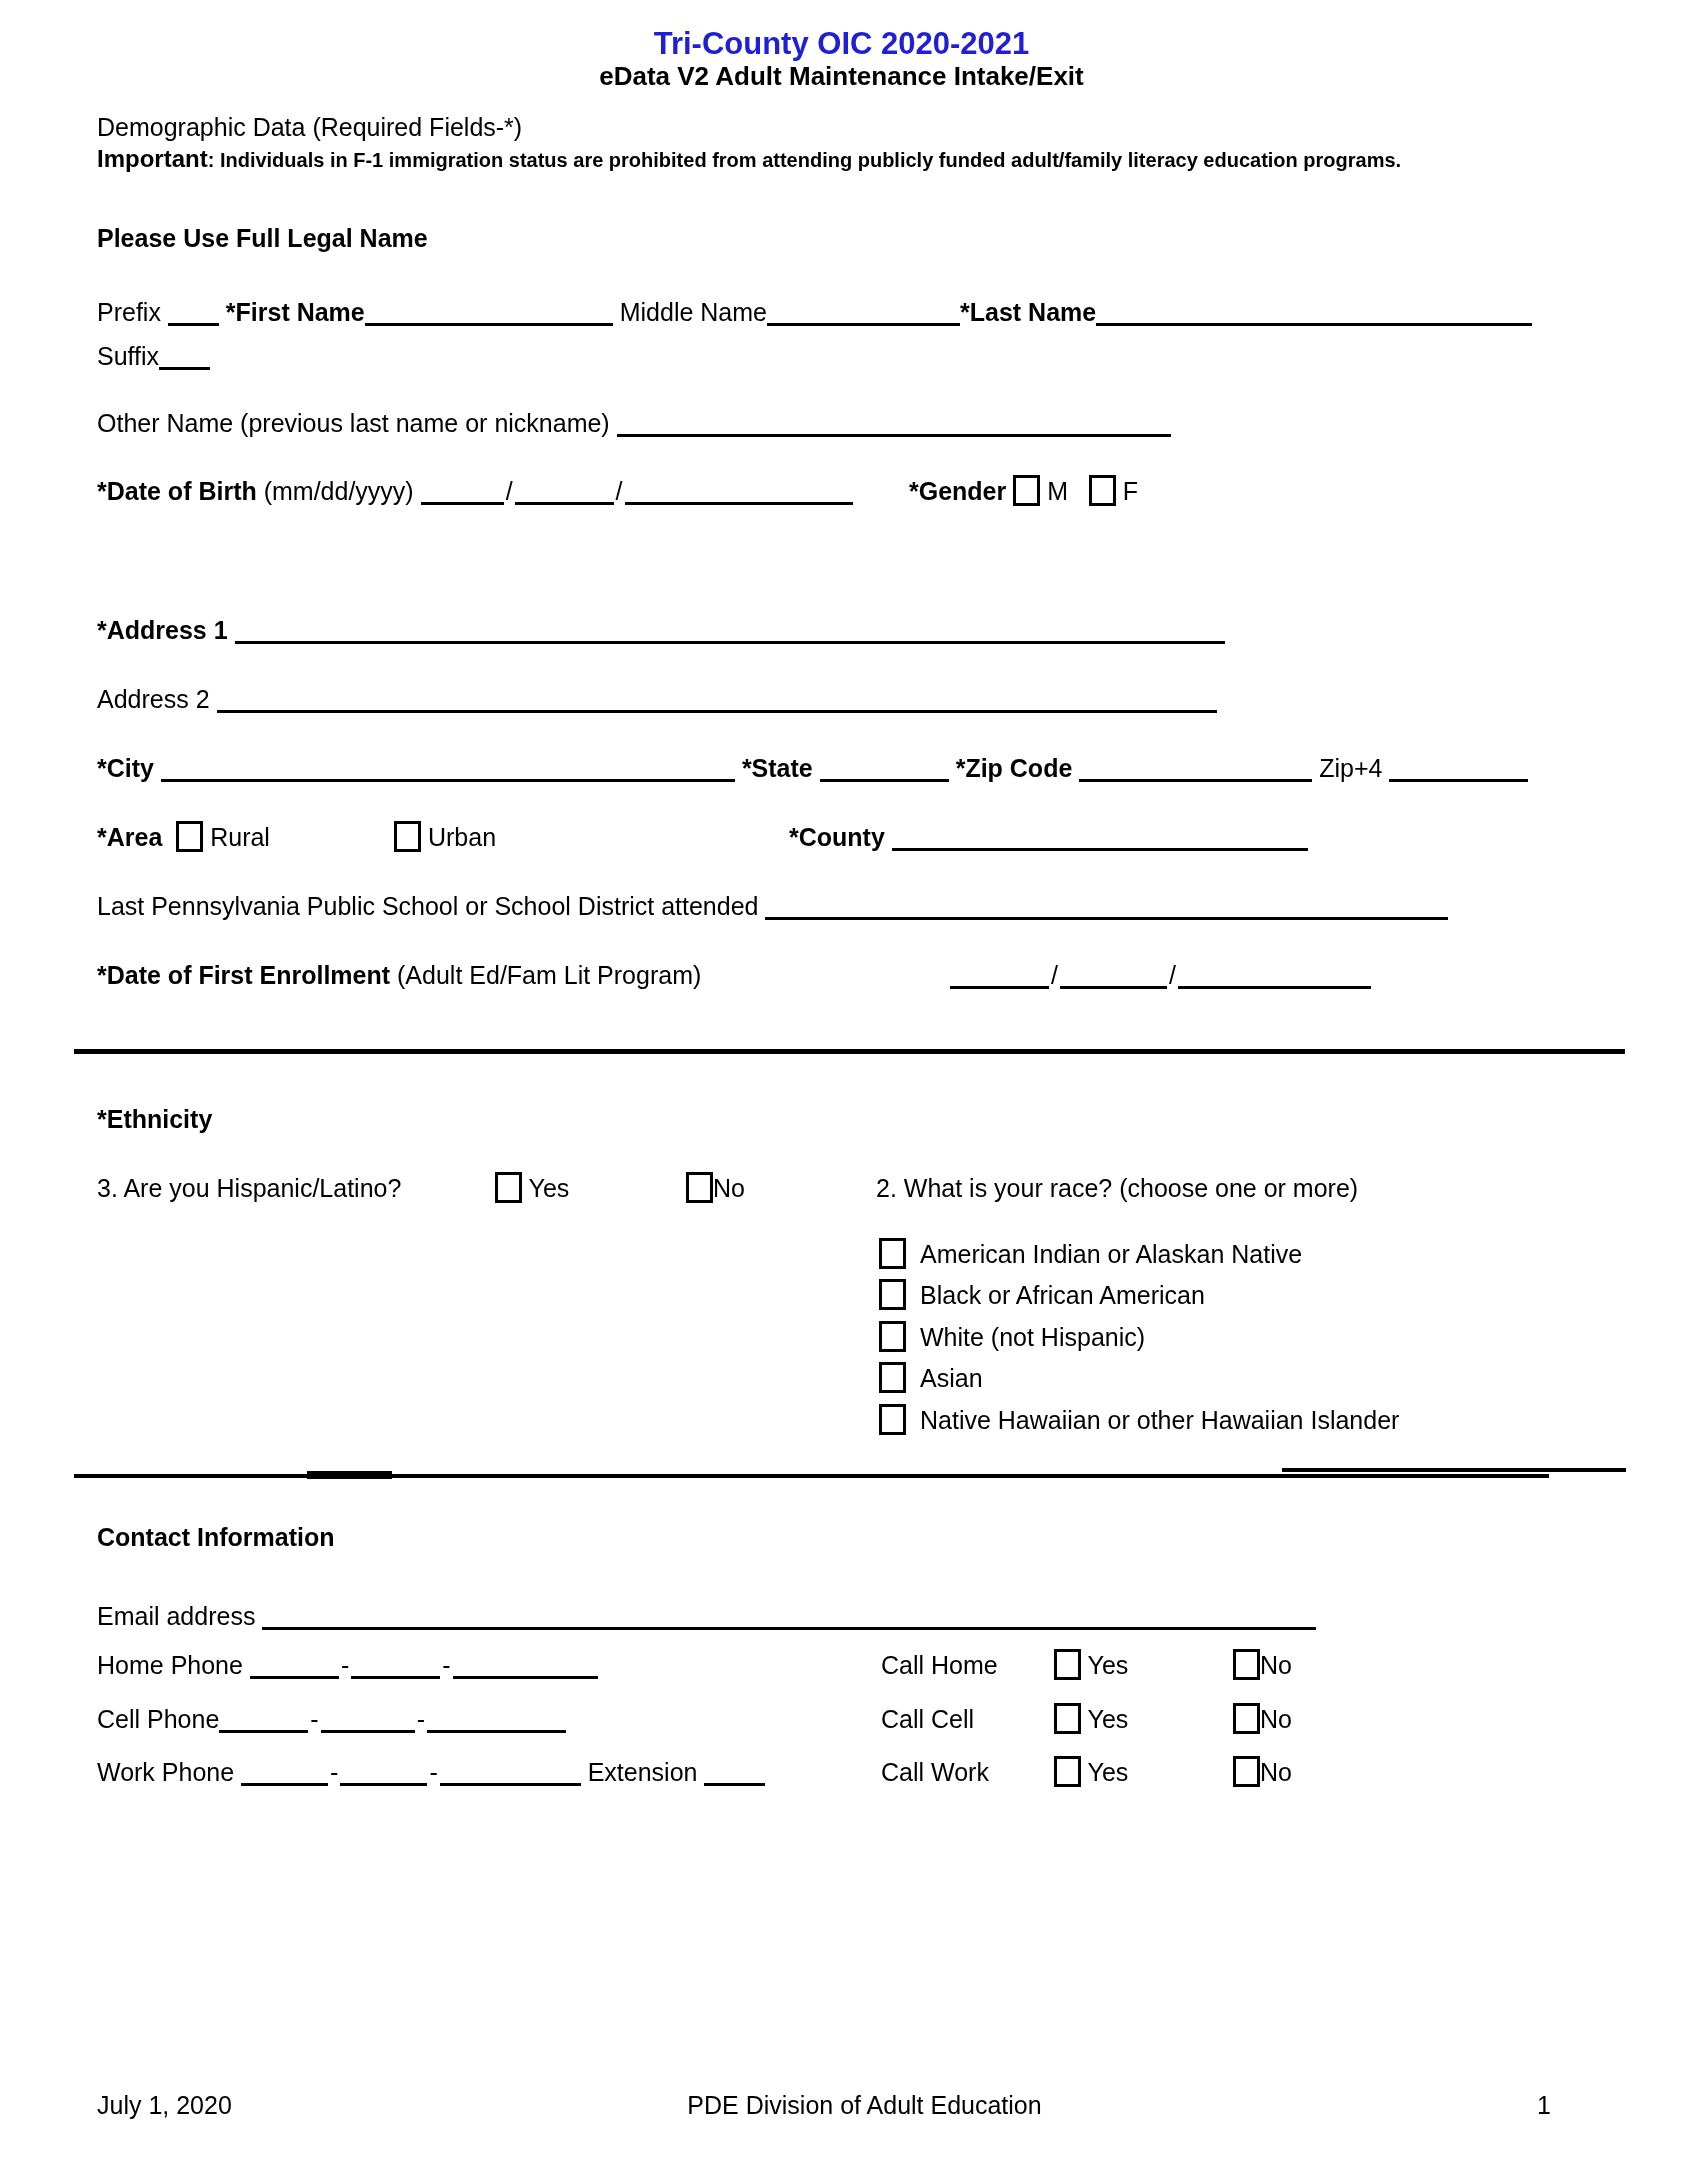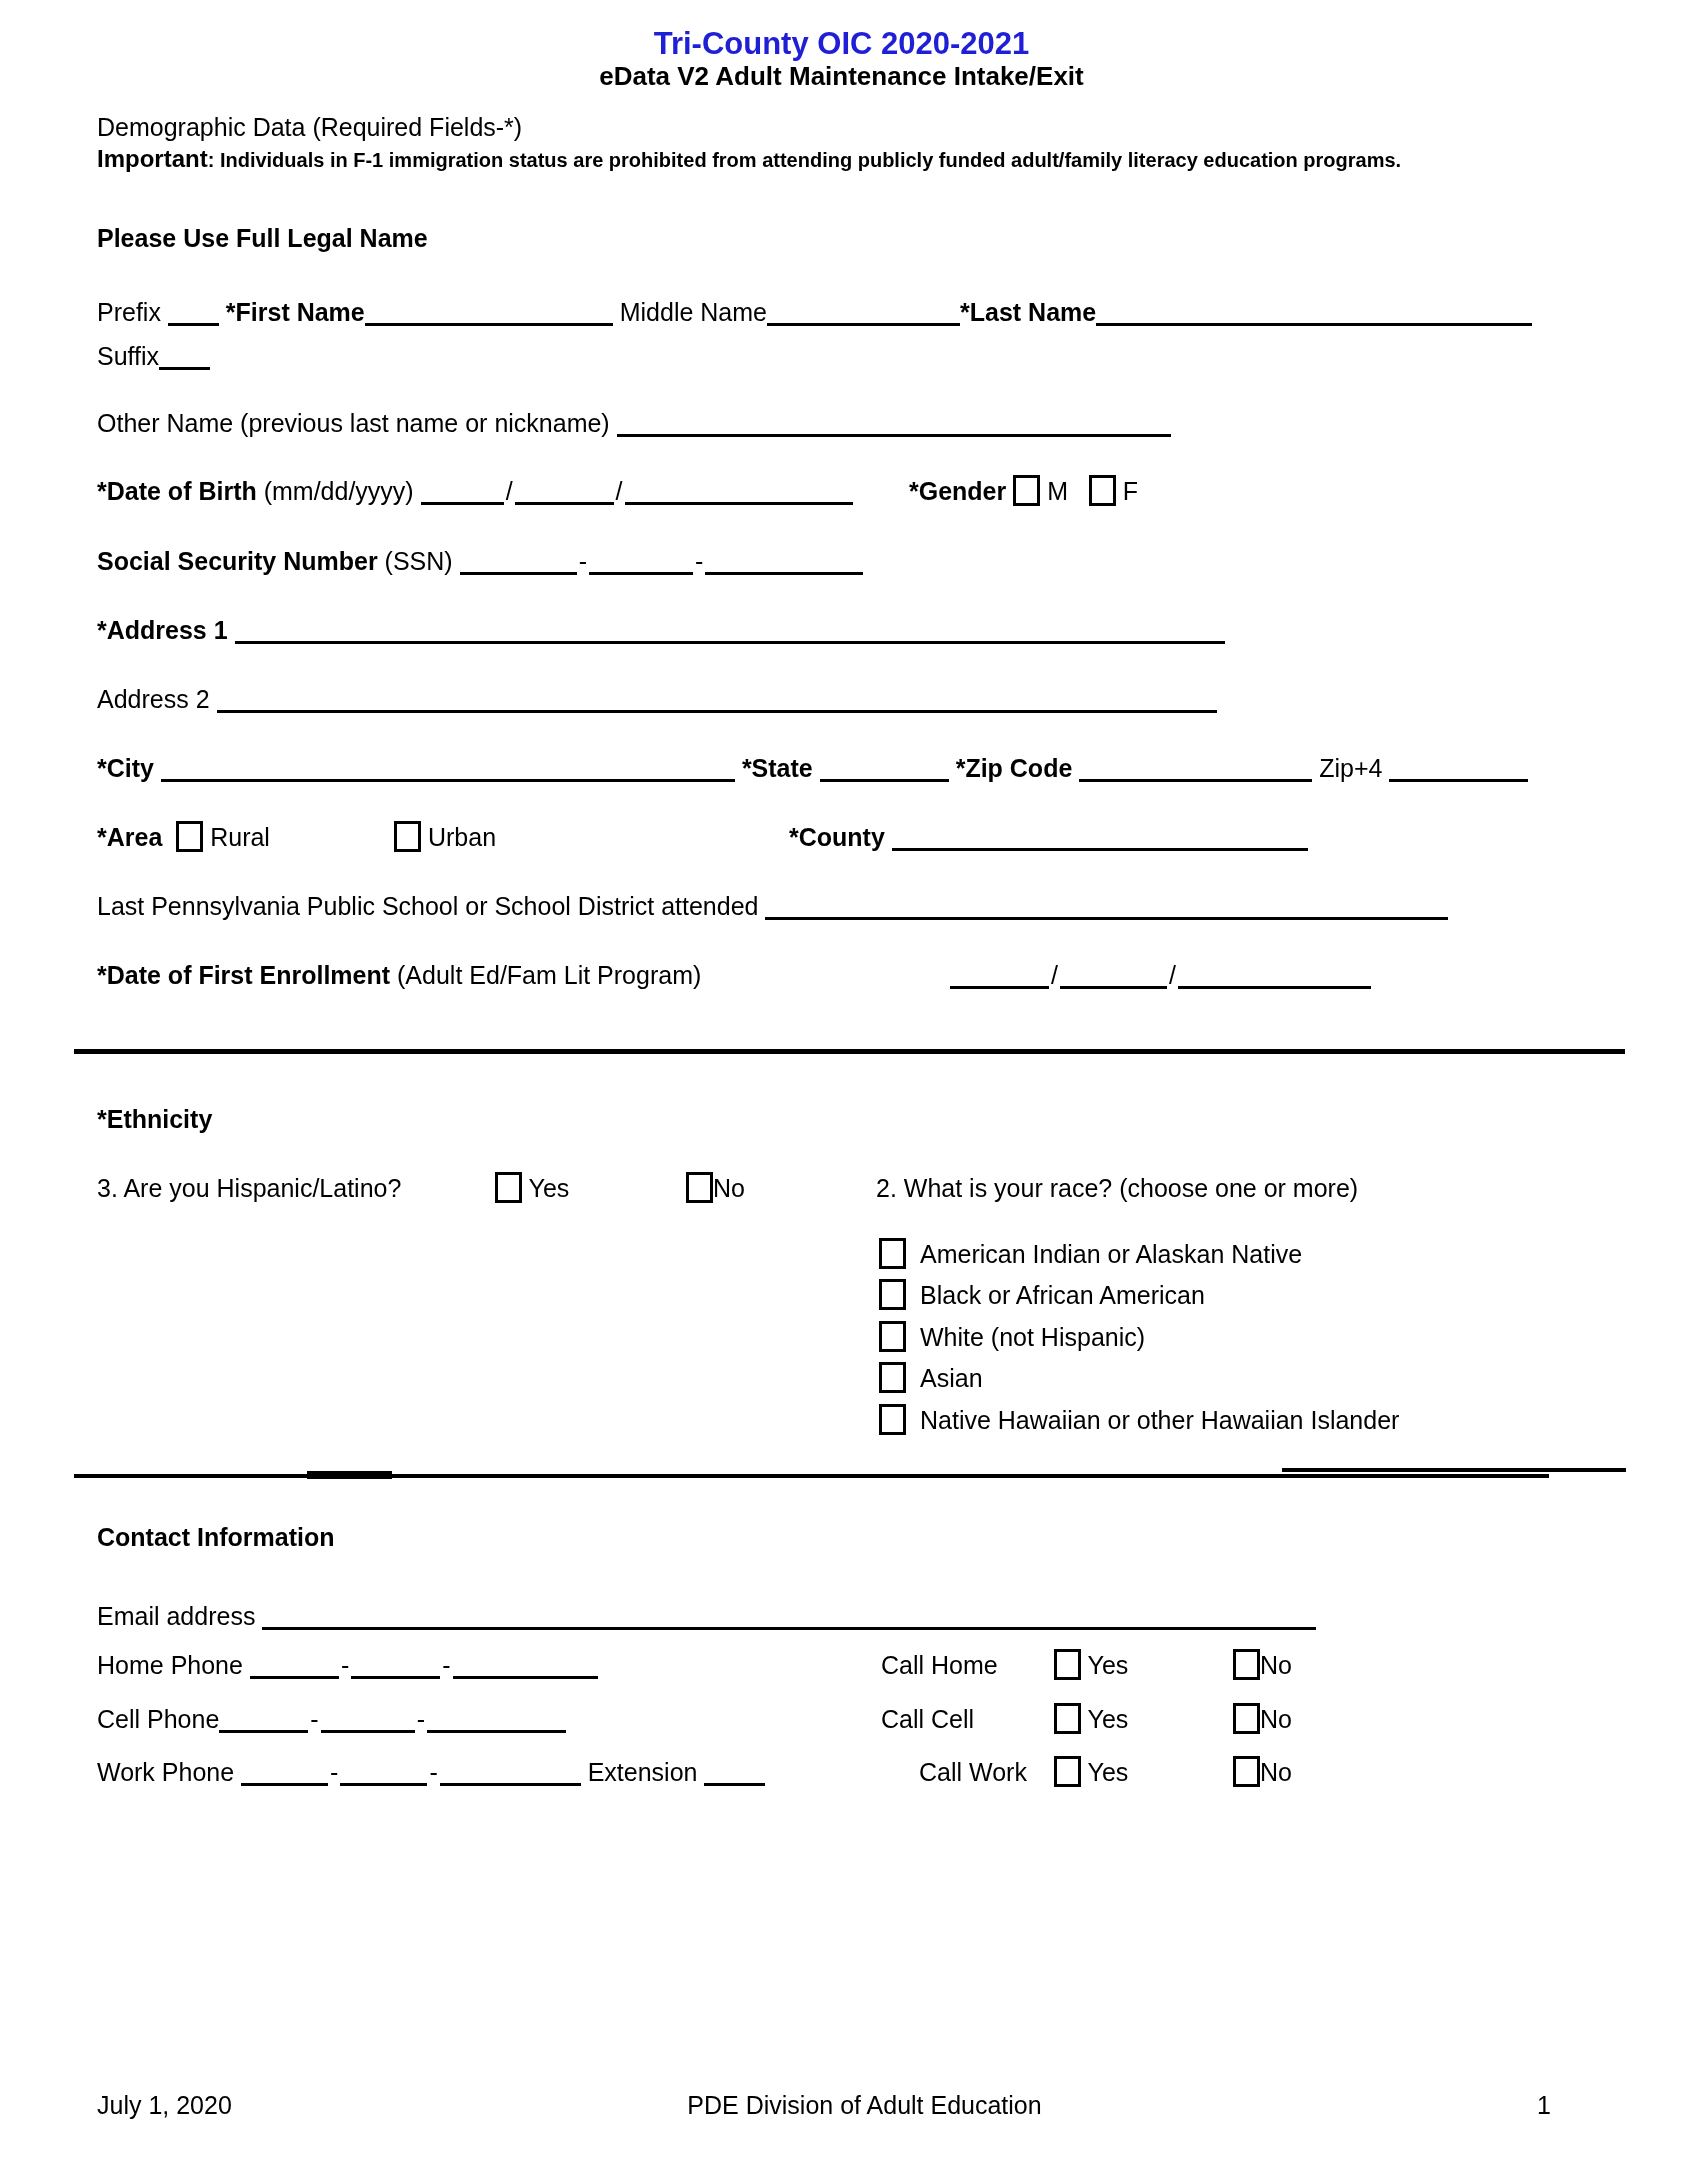--- a/index.html
+++ b/index.html
@@ -65,25 +65,20 @@
     <span class="blank" style="width:83px"></span><span class="sep">/</span><span class="blank" style="width:99px"></span><span class="sep">/</span><span class="blank" style="width:228px"></span>
     <span class="anch" style="left:812px">
       <span class="b">*Gender</span>
       <span class="cb"></span>
       <span>M</span>&nbsp;&nbsp;
       <span class="cb"></span>
       <span>F</span>
     </span>
   </div>
 
-  <div class="row" style="top:543px">
-    <span class="b">Social Security Number</span>
-    <span>(SSN)</span>
-    <span class="blank" style="width:117px"></span><span class="sep">-</span><span class="blank" style="width:104px"></span><span class="sep">-</span><span class="blank" style="width:158px"></span>
-  </div>
 
   <div class="row" style="top:612px">
     <span class="b">*Address 1</span>
     <span class="blank" style="width:990px"></span>
   </div>
 
   <div class="row" style="top:681px">
     <span>Address 2</span>
     <span class="blank" style="width:1000px"></span>
   </div>
@@ -196,21 +191,21 @@
     <span class="anch" style="left:1136px">
       <span class="cb"></span><span>No</span>
     </span>
   </div>
 
   <div class="row" style="top:1754px">
     <span>Work Phone</span>
     <span class="blank" style="width:87px"></span><span class="sep">-</span><span class="blank" style="width:87px"></span><span class="sep">-</span><span class="blank" style="width:141px"></span>
     <span>Extension</span>
     <span class="blank" style="width:61px"></span>
-    <span class="anch" style="left:822px">Call Work</span>
+    <span class="anch" style="left:784px">Call Work</span>
     <span class="anch" style="left:957px">
       <span class="cb"></span>
       <span>Yes</span>
     </span>
     <span class="anch" style="left:1136px">
       <span class="cb"></span><span>No</span>
     </span>
   </div>
 
   <div class="row" style="top:2087px;left:0;width:1683px">

